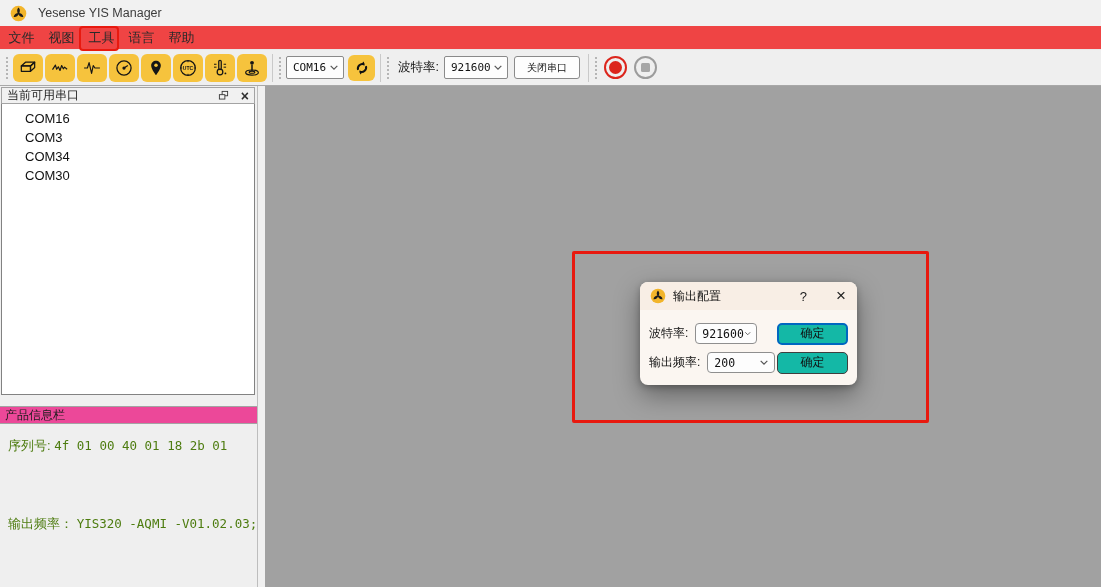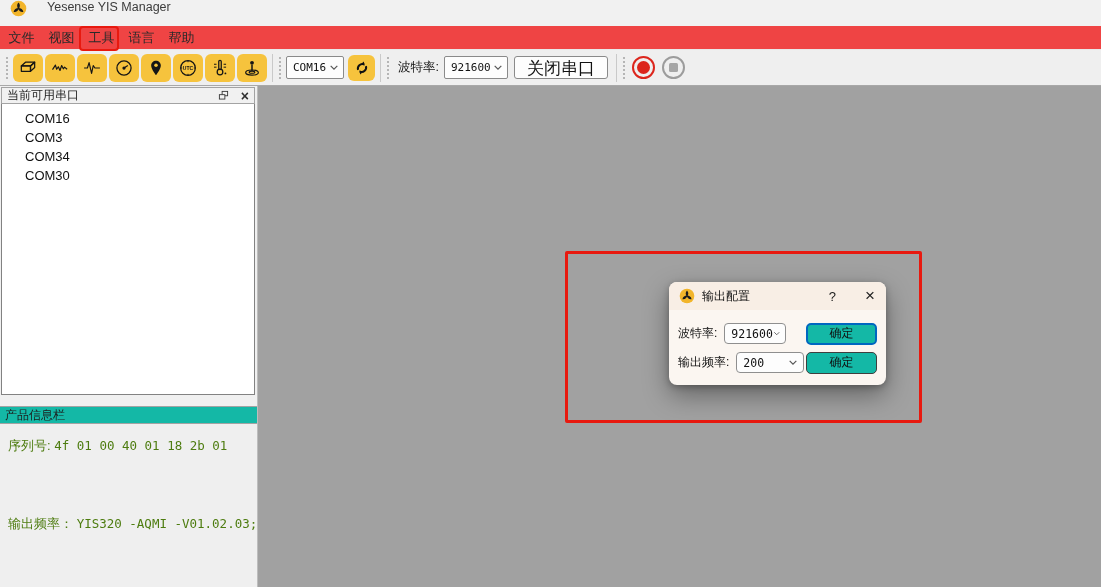--- a/index.html
+++ b/index.html
@@ -1,21 +1,21 @@
 <!DOCTYPE html>
 <html><head>
 <meta charset="utf-8">
 <style>
   * { margin:0; padding:0; box-sizing:border-box; }
   html,body { width:1101px; height:587px; }
   body { font-family:"Liberation Sans", sans-serif; color:#222; background:#fff; overflow:hidden; }
   .window { position:relative; width:1101px; height:587px; background:#f0f0f0; }
 
   
-  .titlebar { height:26px; background:#f1f1f1; display:flex; padding-left:10px; gap:20px; }
+  .titlebar { height:26px; background:#f1f1f1; display:flex; align-items:center; padding-left:10px; gap:11px; }
   .titlebar .app-title { font-size:12.5px; color:#3c3c3c; }
 
   
   .menubar { position:relative; height:24px; background:#ef4444; display:flex; align-items:center; gap:13px; padding-left:8px; border-bottom:1px solid #e8e8e8; }
   .menu-item { width:27px; font-size:13px; color:#2a2a2a; text-align:center; cursor:default; }
   .menu-red-box { position:absolute; left:79px; top:0px; width:40px; height:25px; border:2.5px solid #e8190f; border-radius:4px; pointer-events:none; z-index:6; }
 
   
   .toolbar { height:36px; background:#efefef; border-bottom:1px solid #a8a8a8; display:flex; align-items:center; padding-left:3px; }
   .grip { width:4px; height:24px; margin:0 4px 0 2px;
@@ -25,55 +25,55 @@
             display:flex; align-items:center; justify-content:center; margin-right:2px; cursor:pointer; }
   .tb-btn svg { display:block; }
   .combo { height:23px; background:#fdfdfd; border:1px solid #8a8a8a; border-radius:2px;
            display:flex; align-items:center; padding:0 4px 0 6px; cursor:pointer; }
   .combo .combo-value { font-family:"DejaVu Sans Mono", monospace; font-size:11px; color:#111; }
   .combo svg { margin-left:auto; }
   .port-combo { width:58px; margin-right:4px; }
   .baud-combo { width:64px; }
   .tb-label { font-size:12.5px; color:#111; margin:0 5px 0 4px; }
   .push-btn { height:23px; background:#fdfdfd; border:1px solid #8a8a8a; border-radius:3px;
-              font-size:17px; color:#111; padding:0 12px; margin-left:6px; cursor:pointer;
+              font-size:10px; color:#111; padding:0 12px; margin-left:6px; cursor:pointer;
               font-family:"Liberation Sans", sans-serif; }
   .rec-btn, .stop-btn { width:23px; height:23px; border-radius:50%; background:transparent;
               display:flex; align-items:center; justify-content:center; cursor:pointer; }
   .rec-btn { border:2px solid #dc251c; margin:0 7px 0 2px; }
   .rec-btn .dot { width:13px; height:13px; border-radius:50%; background:#dc251c; }
   .stop-btn { border:2px solid #9c9c9c; }
   .stop-btn .sq { width:9px; height:9px; border-radius:1.5px; background:#a6a6a6; }
 
   
-  .content { display:flex; height:501px; }
+  .content { display:flex; height:501px;gap:7px; }
   .leftpanel { width:258px; background:#f0f0f0; display:flex; flex-direction:column; border-right:1px solid #bdbdbd; }
   .dock-header { height:17px; margin:1px 2px 0 1px; background:#f1f1f1; border:1px solid #a3a3a3;
                  display:flex; align-items:center; padding:0 5px; }
   .dock-title { font-size:12px; color:#1d1d1d; }
   .dock-btn { margin-left:12px; background:none; border:none; display:flex; align-items:center; cursor:pointer; }
   .dock-btn:first-of-type { margin-left:auto; }
   .dock-close { font-size:14px; font-weight:bold; color:#303030; line-height:10px; }
   .port-list { height:291px; margin:0 2px 0 1px; background:#ffffff; border:1px solid #828282; border-top:none; padding-top:5px; }
   .port-item { height:19px; line-height:19px; padding-left:23px; font-size:13px; color:#111; cursor:default; }
   .splitter { height:11px; }
-  .info-header { height:18px; line-height:16px; background:#14b8a6; border-top:1px solid #a3a3a3; border-bottom:1px solid #a3a3a3;
+  .info-header { height:18px; line-height:16px; background:#ec4899; border-top:1px solid #a3a3a3; border-bottom:1px solid #a3a3a3;
                  font-size:12px; color:#1d1d1d; padding-left:5px; }
   .info-body { flex:1; background:#efefef; padding:13px 0 0 8px; }
   .info-line { font-size:13px; color:#4d7c0f; white-space:nowrap; }
   .info-value { font-family:"DejaVu Sans Mono", monospace; font-size:12.5px; }
   .version-line { margin-top:60px; }
 
   .canvas { position:relative; flex:1; background:#a1a1a1; }
   .red-annotation { position:absolute; left:307px; top:165px; width:357px; height:172px;
                     border:3px solid #e8190f; border-radius:2px; }
 
   
   .dialog { position:absolute; left:375px; top:196px; width:217px; height:103px; border-radius:8px;
-            background:#fbf6f1; box-shadow:0 10px 26px rgba(0,0,0,0.38), 0 2px 6px rgba(0,0,0,0.25); overflow:hidden;margin-left:36px; }
+            background:#fbf6f1; box-shadow:0 10px 26px rgba(0,0,0,0.38), 0 2px 6px rgba(0,0,0,0.25); overflow:hidden; }
   .dlg-title { height:28px; background:#f8eee5; display:flex; align-items:center; padding:0 11px 0 10px; gap:7px; }
   .dlg-title-text { font-size:12px; color:#111; }
   .dlg-help { margin-left:auto; background:none; border:none; font-size:13px; color:#222; cursor:pointer;
               font-family:"Liberation Sans", sans-serif; }
   .dlg-close { margin-left:22px; background:none; border:none; font-size:17px; line-height:14px; color:#222; cursor:pointer; }
   .dlg-body { padding:13px 9px 0 9px; display:flex; flex-direction:column; gap:8px; }
   .dlg-row { display:flex; align-items:center; height:21px; }
   .dlg-label { font-size:12px; color:#111; }
   .dlg-combo { height:21px; background:#fdfdfd; border:1px solid #8f8f8f; border-radius:4px;
                display:flex; align-items:center; padding:0 5px 0 6px; cursor:pointer; }

